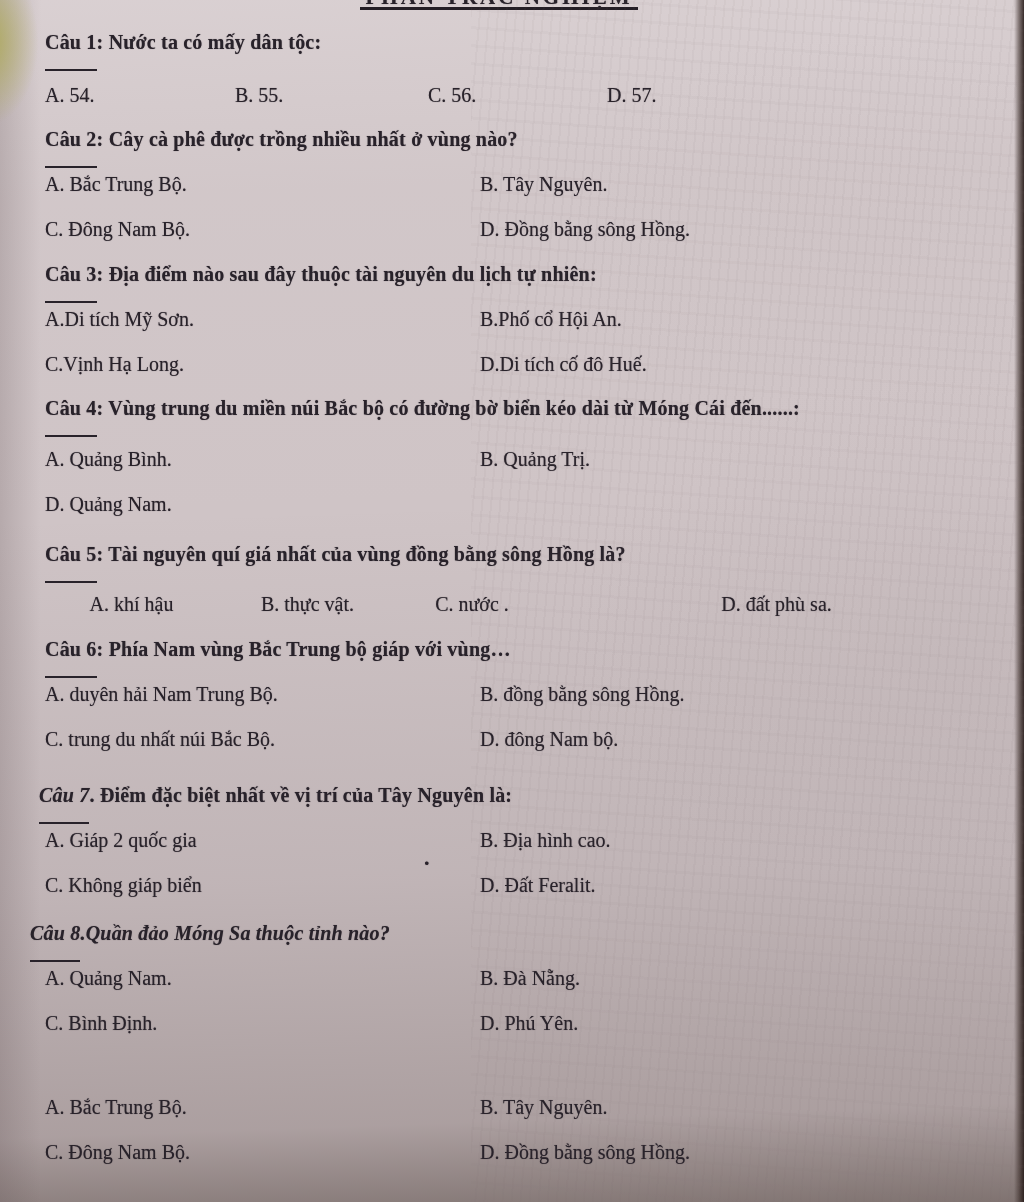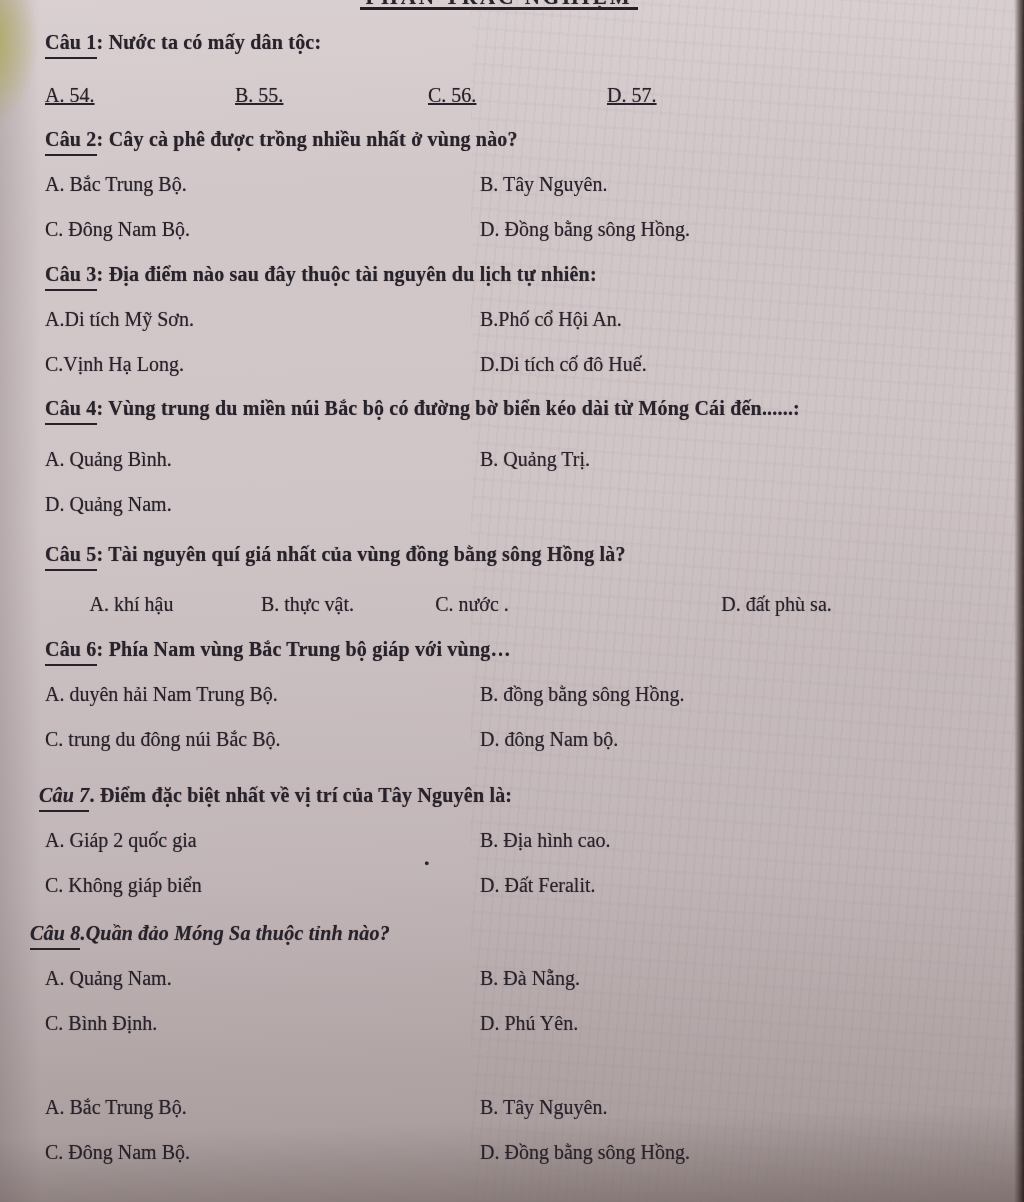--- a/index.html
+++ b/index.html
@@ -28,27 +28,27 @@
   .txt{ text-shadow:0 0 1px rgba(44,36,44,.55); }
 
   
   .title-clip{position:absolute;top:0;left:338px;width:322px;height:10px;overflow:hidden;
     display:flex;justify-content:center;}
   .title-text{font-weight:700;font-size:21px;line-height:24px;letter-spacing:3px;white-space:nowrap;
     margin-top:-15px;padding:0 6px 1px;border-bottom:3px solid #241e25;}
 
   .q{position:absolute;left:45px;right:18px;}
   .q-head{margin:0;font-size:20px;font-weight:700;line-height:24px;letter-spacing:.2px;}
-  .q-num{border-bottom:2px solid currentColor;padding-bottom:4px;}
+  .q-num{border-bottom:2px solid currentColor;padding-bottom:16px;}
   .q.italic-num .q-num{font-style:italic;}
   .q.italic-text .q-text, .q.italic-text .q-sep{font-style:italic;}
   .q-head .q-sep{font-weight:700;}
   .options{font-size:20px;line-height:24px;font-weight:400;}
   .grid2{display:grid;grid-template-columns:435px 1fr;row-gap:21px;margin-top:21px;}
-  .grid4a{display:grid;grid-template-columns:190px 193px 179px 1fr;margin-top:29px;text-decoration:underline;}
+  .grid4a{display:grid;grid-template-columns:190px 193px 179px 1fr;margin-top:29px;}
   .grid4b{display:grid;grid-template-columns:173px 179px 150px 1fr;margin-top:26px;text-align:center;}
   .q.shift-head .q-head{margin-left:-15px;}
   .q.shift-head-sm .q-head{margin-left:-6px;margin-top:11px;}
   .stray-dot{position:absolute;left:424px;top:845px;font-size:22px;font-weight:700;}
 </style>
 </head>
 <body>
 
 <div class="page">
 
@@ -103,21 +103,21 @@
       <span>C. nước .</span>
       <span>D. đất phù sa.</span>
     </div>
   </section>
 
   <section class="q txt" style="top:637px">
     <h3 class="q-head"><span class="q-num">Câu 6</span><span class="q-sep">: </span><span class="q-text">Phía Nam vùng Bắc Trung bộ giáp với vùng…</span></h3>
     <div class="options grid2">
       <span>A. duyên hải Nam Trung Bộ.</span>
       <span>B. đồng bằng sông Hồng.</span>
-      <span>C. trung du đông núi Bắc Bộ.</span>
+      <span>C. trung du nhất núi Bắc Bộ.</span>
       <span>D. đông Nam bộ.</span>
     </div>
   </section>
 
   <section class="q txt italic-num shift-head-sm" style="top:772px">
     <h3 class="q-head"><span class="q-num">Câu 7</span><span class="q-sep">. </span><span class="q-text">Điểm đặc biệt nhất về vị trí của Tây Nguyên là:</span></h3>
     <div class="options grid2">
       <span>A. Giáp 2 quốc gia</span>
       <span>B. Địa hình cao.</span>
       <span>C. Không giáp biển</span>

